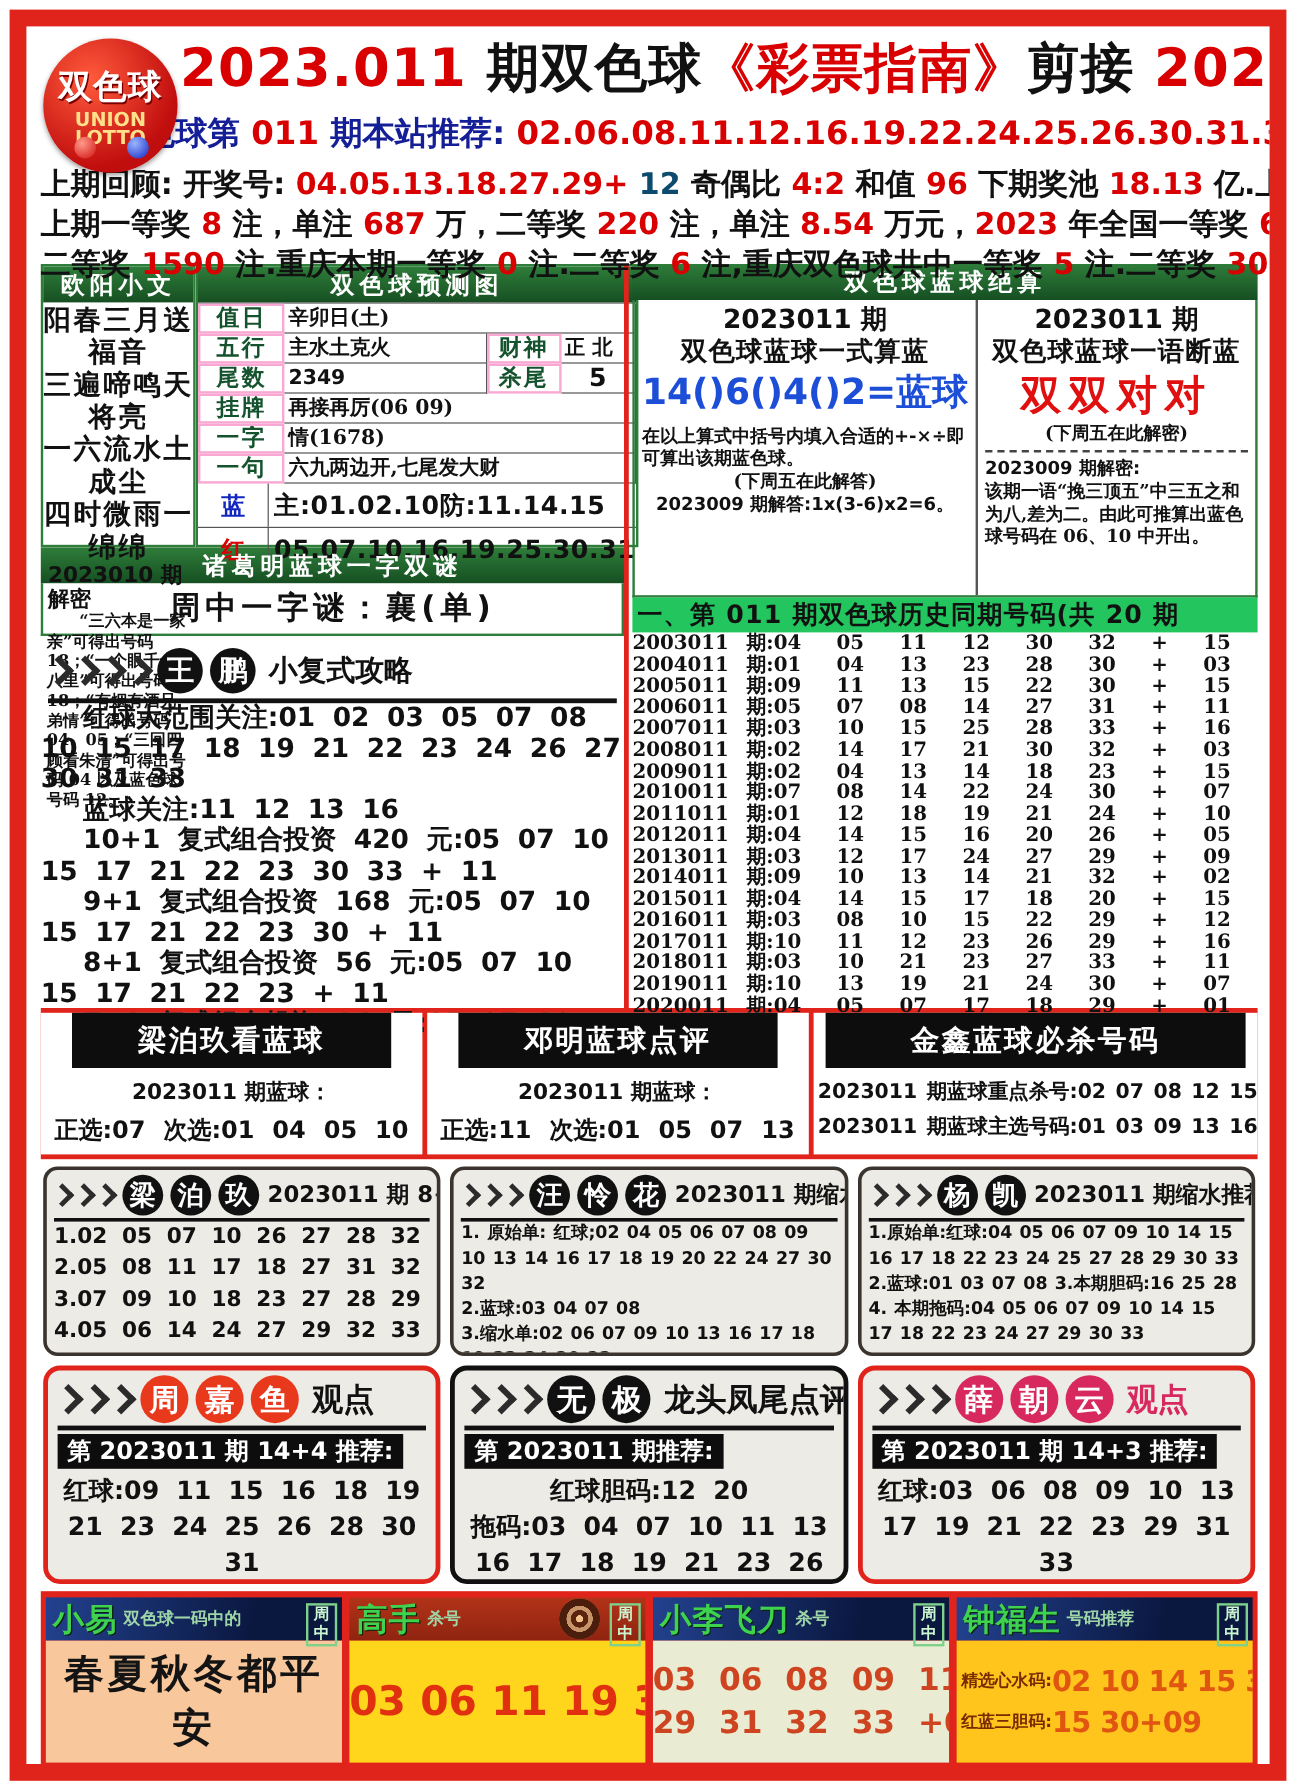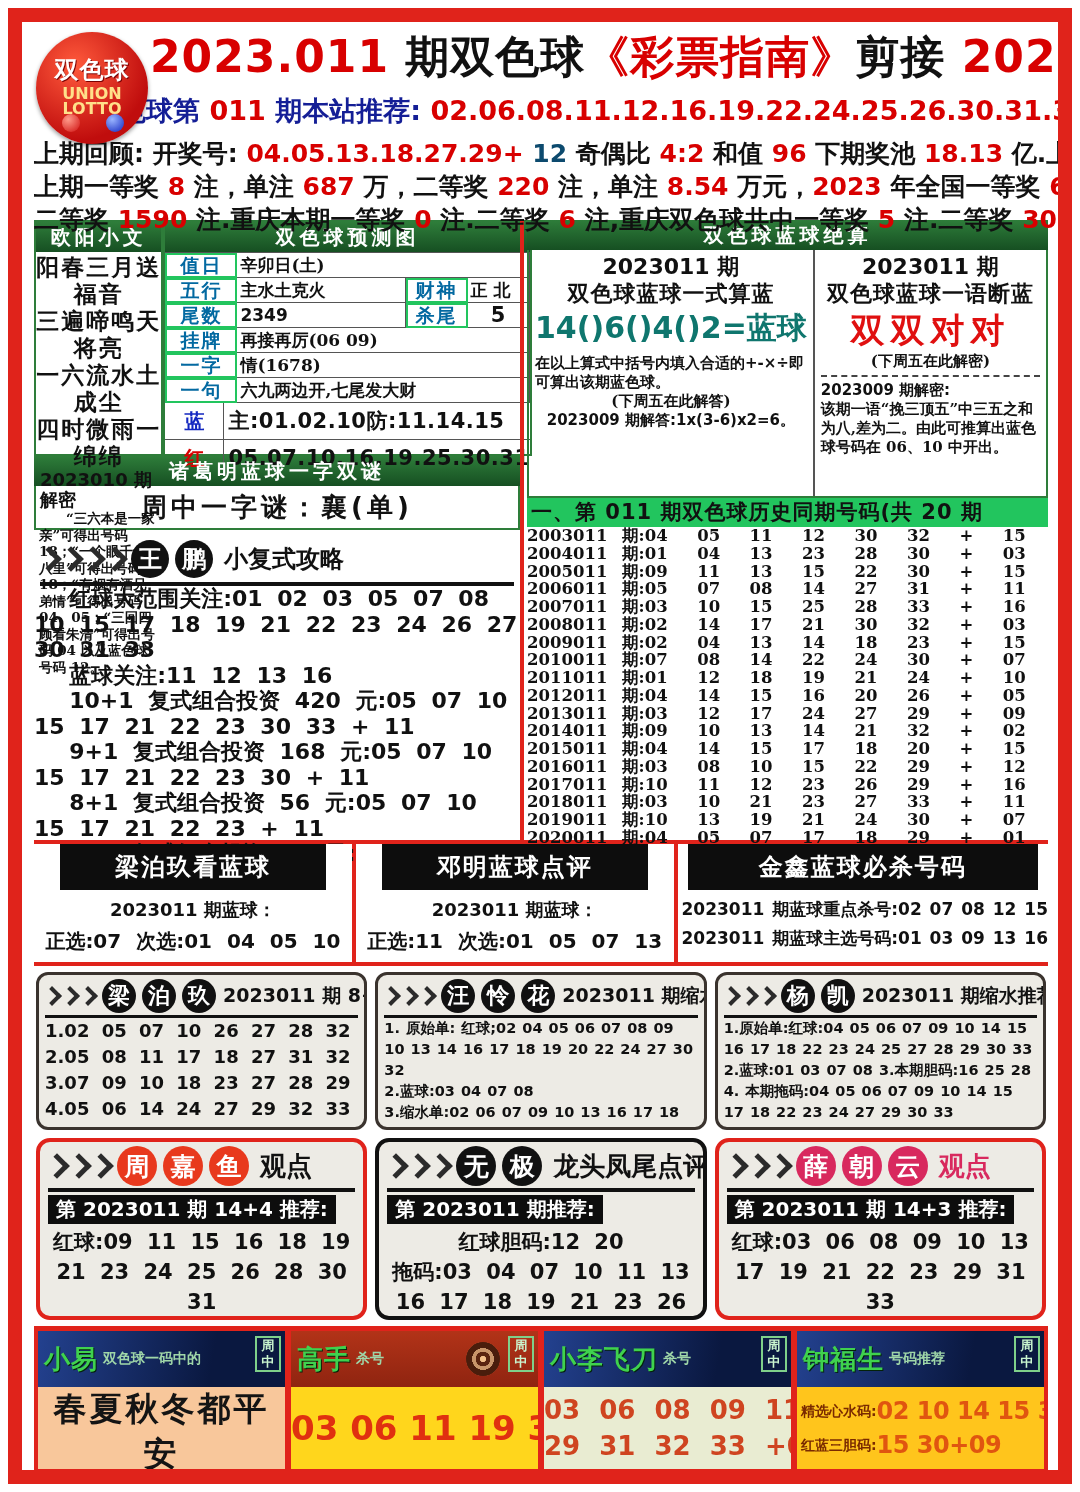--- a/index.html
+++ b/index.html
@@ -6,21 +6,21 @@
   body{width:1080px;height:1492px;position:relative;background:#fff;
        font-family:"DejaVu Sans",sans-serif;color:#111;}
   .frame{position:absolute;inset:8px;border:14px solid #e0231b;background:#fff;
          padding:6px 10px 4px 12px;box-sizing:border-box;overflow:hidden;}
   .red{color:#d80000;} .blk{color:#111;} .navy{color:#141e96;} .navy2{color:#0c4a6e;}
   
   .hdr{position:relative;height:192px;}
   .logo{position:absolute;left:2px;top:4px;width:112px;height:112px;border-radius:50%;
         background:radial-gradient(circle at 35% 30%,#ff5a3c,#c00d0d 70%);
         color:#fff;text-align:center;box-shadow:0 2px 4px rgba(0,0,0,.4);}
-  .logo-t1{font-size:24px;font-weight:bold;margin-top:22px;letter-spacing:1px;text-shadow:1px 1px 0 #7a0000;text-align:center;}
+  .logo-t1{font-size:28px;font-weight:bold;margin-top:22px;letter-spacing:1px;text-shadow:1px 1px 0 #7a0000;text-align:center;}
   .logo-t2{font-size:16px;font-weight:bold;color:#ffe08a;line-height:15px;}
   .logo-t3{font-size:16px;font-weight:bold;color:#ffe08a;line-height:15px;}
   .ball{position:absolute;width:18px;height:18px;border-radius:50%;bottom:12px;}
   .ball-r{left:26px;background:radial-gradient(circle at 35% 30%,#ff9a8a,#d01010);}
   .ball-b{right:24px;background:radial-gradient(circle at 35% 30%,#9ab5ff,#1226c0);}
   .title{margin:0 0 6px 116px;font-size:44px;font-weight:bold;letter-spacing:1px;white-space:nowrap;}
   .rec-line{margin-left:58px;font-size:27px;font-weight:bold;white-space:nowrap;margin-bottom:8px;}
   .rev-line{font-size:25px;font-weight:bold;text-align:center;line-height:33px;white-space:nowrap;}
   
   .main{display:flex;height:620px;}
@@ -33,21 +33,21 @@
   .poem{width:242px;}
   .poem-line{font-size:23px;font-weight:bold;text-align:center;line-height:27px;letter-spacing:2px;}
   .poem-lines{padding-top:2px;}
   .decode-t{font-size:18px;font-weight:bold;padding-left:4px;line-height:20px;}
   .decode-p{margin:0;padding:0 3px;font-family:"DejaVu Serif",serif;font-size:13.5px;
             font-weight:bold;line-height:16.5px;text-indent:2em;}
   .predict{flex:1;}
   .pgrid{display:grid;grid-template-columns:72px 1fr 62px 62px;border-top:1px solid #555;}
   .pc{border-right:1px solid #555;border-bottom:1px solid #555;font-size:17px;font-weight:bold;
       padding:1px 3px;line-height:22px;box-sizing:border-box;overflow:hidden;white-space:nowrap;}
-  .pl{color:#0369a1;font-size:19px;text-align:center;letter-spacing:2px;border:2px solid #22c55e;
+  .pl{color:#14532d;font-size:19px;text-align:center;letter-spacing:2px;border:2px solid #f9a8d4;
       line-height:18px;}
   .pv{font-family:"DejaVu Serif",serif;}
   .span3{grid-column:2/5;}
   .pbr{display:flex;border-bottom:1px solid #555;align-items:center;}
   .pbr-label{width:58px;text-align:center;font-size:20px;font-weight:bold;border-right:1px solid #555;
              align-self:stretch;line-height:36px;}
   .pbr-val{flex:1;font-size:21px;font-weight:bold;padding-left:4px;letter-spacing:.5px;white-space:nowrap;}
   .lbl-blue{color:#1226c0;} .lbl-red{color:#d80000;}
   
   .zhuge .riddle{border:2px solid #2e7d3a;border-top:none;font-size:26px;font-weight:bold;
@@ -64,21 +64,21 @@
   .xtitle{font-size:24px;font-weight:bold;margin-left:8px;white-space:nowrap;}
   .wang{padding-top:6px;}
   .wang .xhead{margin:0 6px;}
   .wang-line{font-size:22px;font-weight:bold;line-height:25.5px;text-indent:1.6em;word-spacing:7px;}
   
   .bc-cols{display:flex;border:2px solid #2e7d3a;border-top:none;height:248px;box-sizing:border-box;}
   .bc-col{flex:1;padding:4px 6px;box-sizing:border-box;}
   .bc-col+.bc-col{border-left:2px solid #555;}
   .bc-period{font-size:22px;font-weight:bold;text-align:center;line-height:26px;}
   .bc-title{font-size:22px;font-weight:bold;text-align:center;line-height:28px;letter-spacing:1px;}
-  .bc-formula{color:#0f766e;font-size:30px;font-weight:bold;text-align:center;line-height:40px;white-space:nowrap;}
+  .bc-formula{color:#1d4ed8;font-size:30px;font-weight:bold;text-align:center;line-height:40px;white-space:nowrap;}
   .bc-phrase{color:#e01010;font-size:34px;font-weight:bold;text-align:center;line-height:44px;letter-spacing:6px;}
   .bc-note{margin:0;font-size:15px;font-weight:bold;line-height:19px;}
   .bc-c{text-align:center;}
   .bc-serif{font-family:"DejaVu Serif",serif;}
   .dash{border-top:2px dashed #444;margin:4px 0;}
   
   .h-head{background:#22c55e;font-size:21px;font-weight:bold;line-height:29px;padding-left:4px;
           letter-spacing:1px;white-space:nowrap;}
   .h-row{font-size:16.5px;font-weight:bold;line-height:17.75px;white-space:pre;word-spacing:9px;
          font-family:"DejaVu Serif",serif;}
@@ -106,21 +106,21 @@
   .obox .xhead{border-bottom:4px solid #111;padding:2px 0;}
   .obox .cb{width:40px;height:40px;font-size:25px;}
   .obox .xtitle{font-size:26px;}
   .xt-pink{color:#d8295e;}
   .badge{display:inline-block;background:#0d0d0d;color:#fff;font-size:20px;font-weight:bold;
          padding:1px 8px;margin:3px 0;}
   .o-line{font-size:21px;font-weight:bold;line-height:30px;text-align:center;word-spacing:7px;}
   
   .botband{display:flex;gap:6px;background:#e0231b;padding:5px 4px;height:138px;box-sizing:content-box;}
   .bpanel{flex:1;display:flex;flex-direction:column;overflow:hidden;}
-  .bp-head{height:56px;display:flex;align-items:center;padding:0 6px;position:relative;flex:none;}
+  .bp-head{height:36px;display:flex;align-items:center;padding:0 6px;position:relative;flex:none;}
   .bh-navy{background:linear-gradient(100deg,#23418f,#0a1840 70%);}
   .bh-red{background:linear-gradient(#b23318,#8f2410);}
   .bp-name{font-size:26px;font-weight:bold;color:#3fd24e;text-shadow:1px 1px 0 #04220a;letter-spacing:1px;white-space:nowrap;}
   .bp-sub{font-size:14px;font-weight:bold;color:#9fd6a8;margin-left:5px;white-space:nowrap;}
   .bp-corner{position:absolute;right:4px;top:5px;width:26px;height:36px;border:2px solid #7fd08a;
              color:#caf5cf;font-size:13px;font-weight:bold;line-height:16px;text-align:center;box-sizing:border-box;}
   .dart{width:34px;height:34px;border-radius:50%;margin-left:auto;margin-right:32px;
         background:radial-gradient(circle,#f2c08a 12%,#5a2410 13% 30%,#c8956a 31% 45%,#4a1d0c 46% 70%,#8a4a28 71%);flex:none;}
   .bp-body{flex:1;display:flex;flex-direction:column;justify-content:center;}
   .bb-peach{background:#f8c79b;} .bb-yellow{background:#ffd61c;} .bb-pale{background:#e9ecd2;} .bb-gold{background:#ffc51c;}

